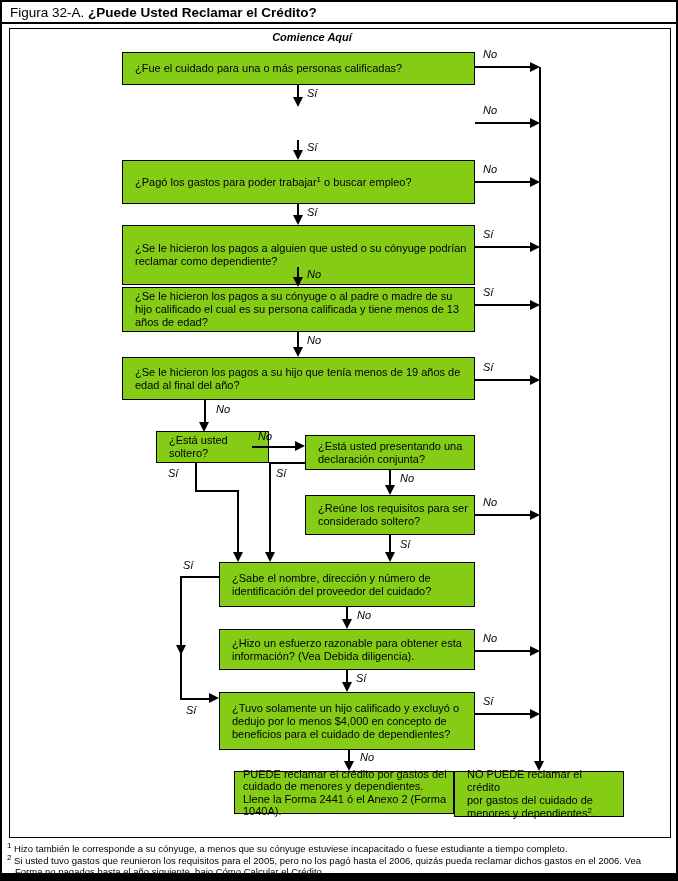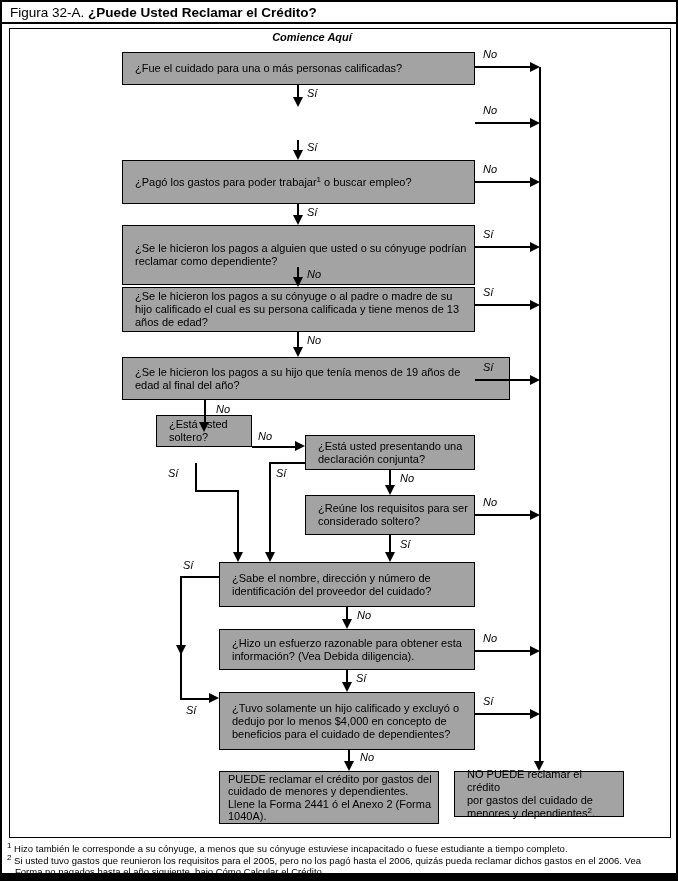--- a/index.html
+++ b/index.html
@@ -7,21 +7,21 @@
     position:relative;width:678px;height:881px;background:#ffffff;
     font-family:"Liberation Sans","DejaVu Sans",sans-serif;color:#000;
     border:2px solid #000;box-sizing:border-box;overflow:hidden;
   }
   .title{position:absolute;left:8px;top:3px;font-size:13.5px;white-space:nowrap;}
   .title .bold{font-weight:bold;}
   .title-rule{position:absolute;left:0;top:20px;width:678px;height:1.6px;background:#000;}
   .fig-rect{position:absolute;left:7px;top:26px;width:662px;height:810px;border:1.6px solid #000;box-sizing:border-box;}
   .start{position:absolute;left:240px;top:29px;width:140px;text-align:center;
          font-size:11px;font-weight:bold;font-style:italic;}
-  .box{position:absolute;border:1.5px solid #000;background:#a3a3a3;box-sizing:border-box;
+  .box{position:absolute;border:1.5px solid #000;background:#84cc16;box-sizing:border-box;
        display:flex;align-items:center;}
   .box p{margin:0;padding:0 6px 0 12px;font-size:11px;line-height:13px;white-space:pre-line;}
   .bold{font-weight:normal;}
   sup{font-size:8px;line-height:0;vertical-align:4px;}
   .lbl{position:absolute;font-size:11px;font-style:italic;white-space:nowrap;}
   .vl{position:absolute;width:1.5px;background:#000;}
   .hl{position:absolute;height:1.5px;background:#000;}
   .ah-r{position:absolute;width:0;height:0;border-top:5px solid transparent;
         border-bottom:5px solid transparent;border-left:10px solid #000;}
   .ah-d{position:absolute;width:0;height:0;border-left:5px solid transparent;
@@ -51,25 +51,25 @@
   </div>
   <div class="box" style="left:120px;top:223px;width:353px;height:60px">
     <p>¿Se le hicieron los pagos a alguien que usted o su cónyuge podrían
 reclamar como dependiente?</p>
   </div>
   <div class="box" style="left:120px;top:285px;width:353px;height:45px">
     <p>¿Se le hicieron los pagos a su cónyuge o al padre o madre de su
 hijo calificado el cual es su persona calificada y tiene menos de 13
 años de edad?</p>
   </div>
-  <div class="box" style="left:120px;top:355px;width:388px;height:43px">
+  <div class="box" style="left:120px;top:355px;width:353px;height:43px">
     <p>¿Se le hicieron los pagos a su hijo que tenía menos de 19 años de
 edad al final del año?</p>
   </div>
-  <div class="box" style="left:154px;top:413px;width:96px;height:32px">
+  <div class="box" style="left:154px;top:429px;width:113px;height:32px">
     <p>¿Está usted
 soltero?</p>
   </div>
   <div class="box" style="left:303px;top:433px;width:170px;height:35px">
     <p>¿Está usted presentando una
 declaración conjunta?</p>
   </div>
   <div class="box" style="left:303px;top:493px;width:170px;height:40px">
     <p>¿Reúne los requisitos para ser
 considerado soltero?</p>
@@ -81,21 +81,21 @@
   <div class="box" style="left:217px;top:627px;width:256px;height:41px">
     <p><span>¿Hizo un esfuerzo razonable para obtener esta
 información? (Vea </span><span class="bold">Debida diligencia</span><span>).</span></p>
   </div>
   <div class="box" style="left:217px;top:690px;width:256px;height:58px">
     <p>¿Tuvo solamente un hijo calificado y excluyó o
 dedujo por lo menos $4,000 en concepto de
 beneficios para el cuidado de dependientes?</p>
   </div>
 
-  <div class="box" style="left:217px;top:769px;width:220px;height:53px">
+  <div class="box" style="left:232px;top:769px;width:220px;height:43px">
     <p style="line-height:12.5px;padding-left:8px">PUEDE reclamar el crédito por gastos del
 cuidado de menores y dependientes.
 Llene la Forma 2441 ó el Anexo 2 (Forma
 1040A).</p>
   </div>
   <div class="box" style="left:452px;top:769px;width:170px;height:46px">
     <p><span>NO PUEDE reclamar el crédito
 por gastos del cuidado de
 menores y dependientes</span><sup>2</sup><span>.</span></p>
   </div>

